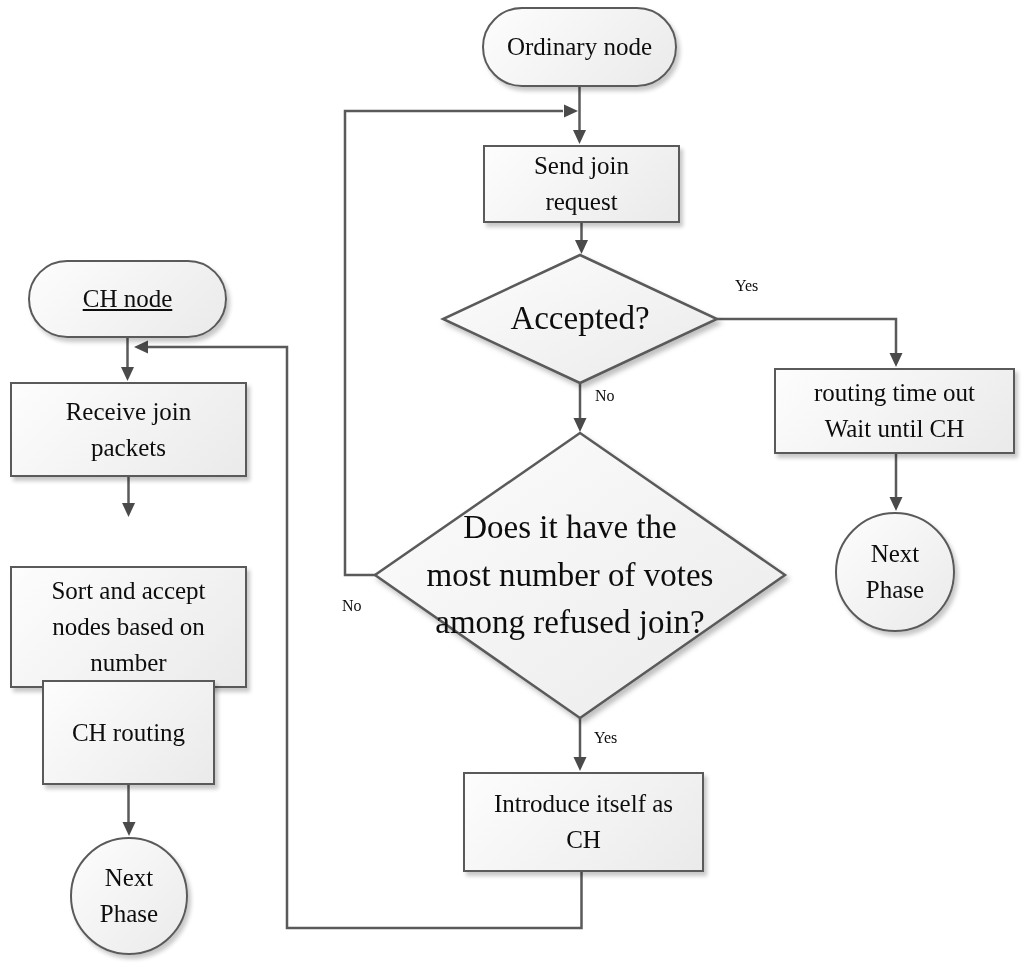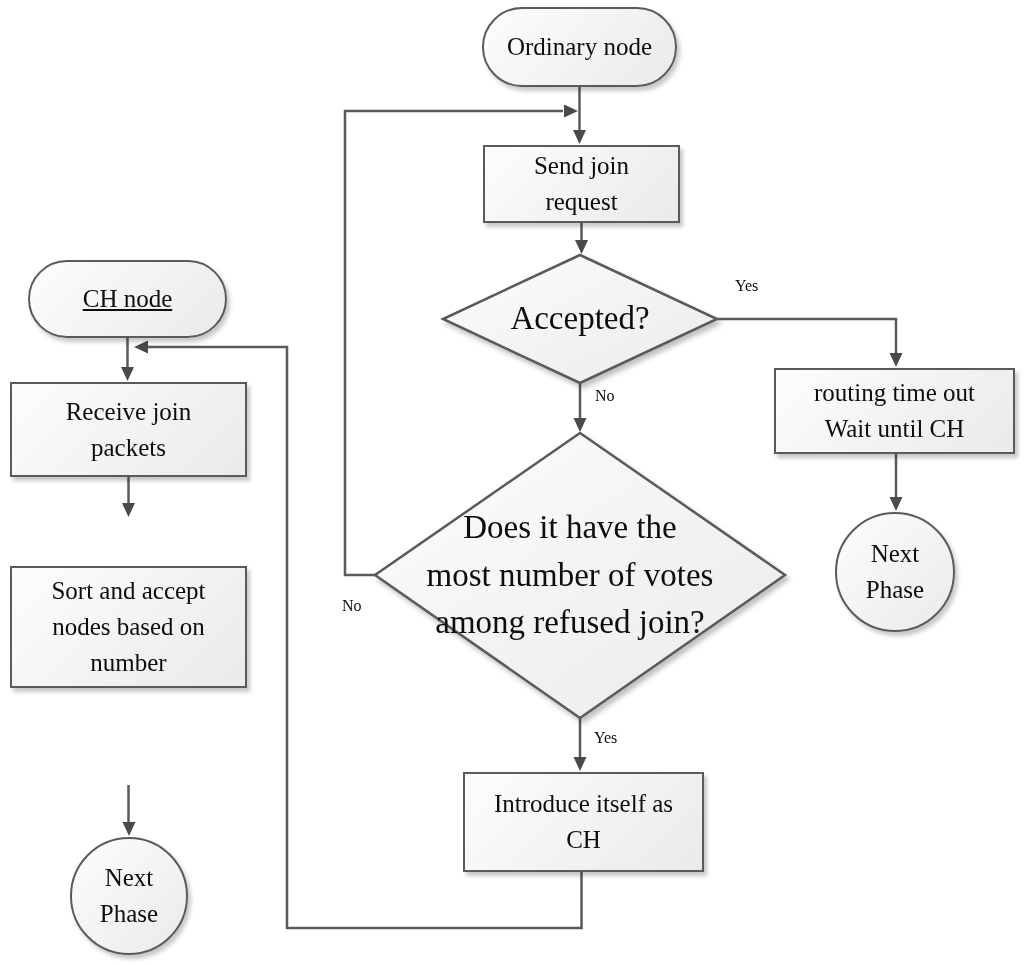--- a/index.html
+++ b/index.html
@@ -171,20 +171,23 @@
     <span class="ln">Receive join</span>
     <span class="ln">packets</span>
   </div>
 
   <div class="node" style="left:10px; top:518px; width:237px; height:122px;margin-top:48px;">
     <span class="ln">Sort and accept</span>
     <span class="ln">nodes based on</span>
     <span class="ln">number</span>
   </div>
 
+  <div class="node" style="left:42px; top:680px; width:173px; height:105px;">
+    <span class="ln">CH routing</span>
+  </div>
 
   <div class="node circle" style="left:70px; top:837px; width:118px; height:118px;">
     <span class="ln">Next</span>
     <span class="ln">Phase</span>
   </div>
 
   <div class="edge-label" style="left:735px; top:276px;">Yes</div>
   <div class="edge-label" style="left:595px; top:386px;">No</div>
   <div class="edge-label" style="left:342px; top:596px;">No</div>
   <div class="edge-label" style="left:594px; top:728px;">Yes</div>

